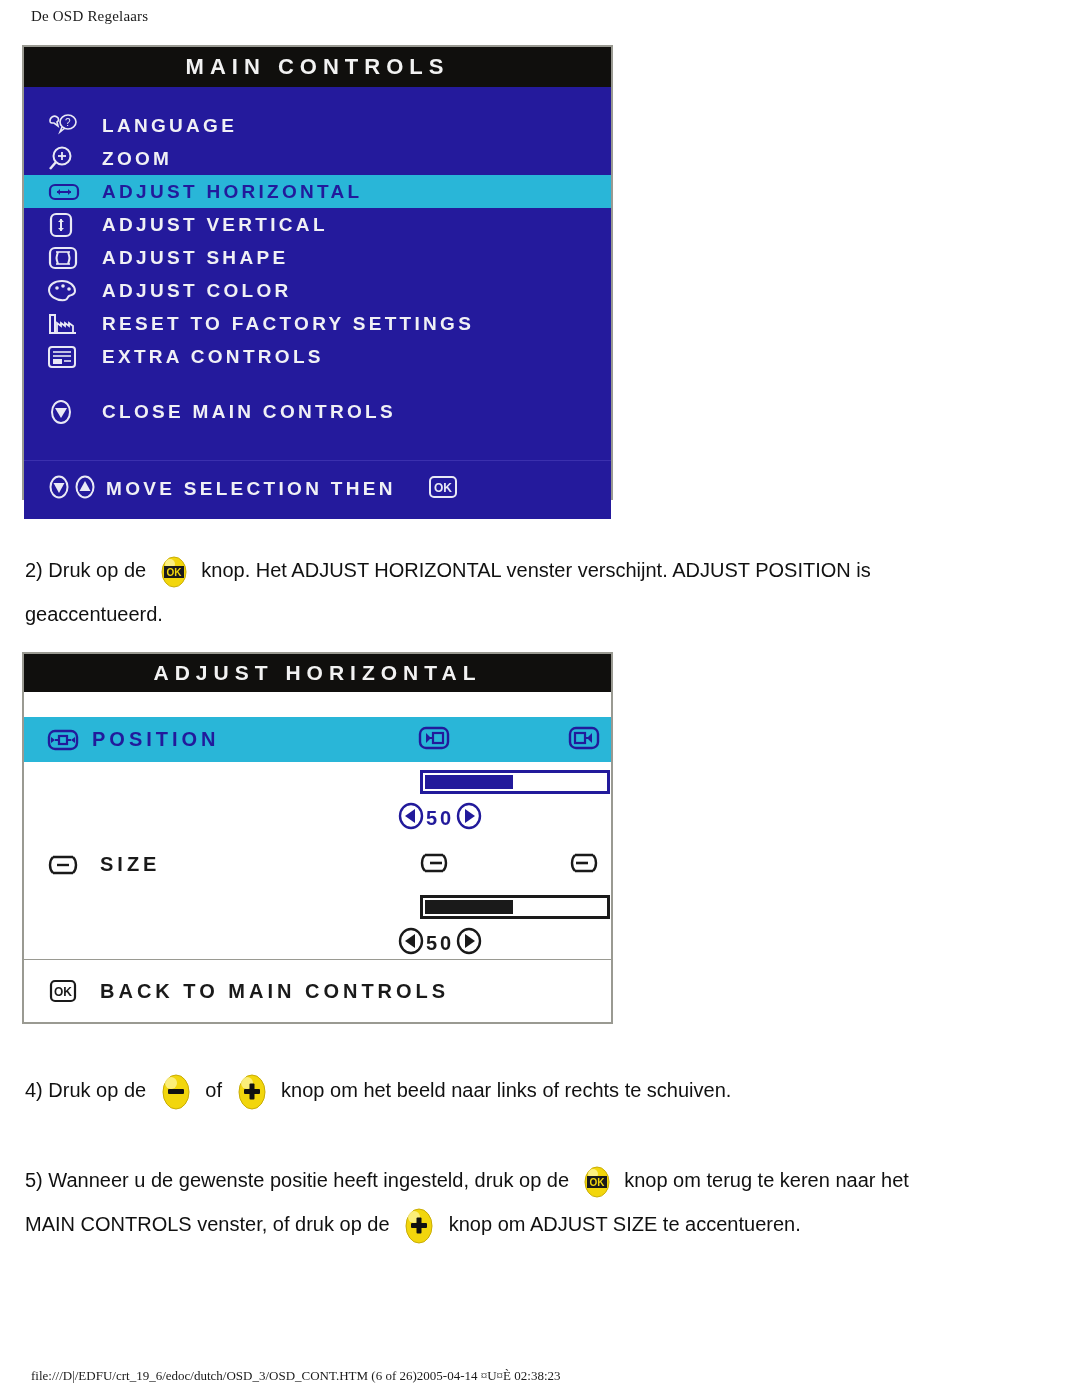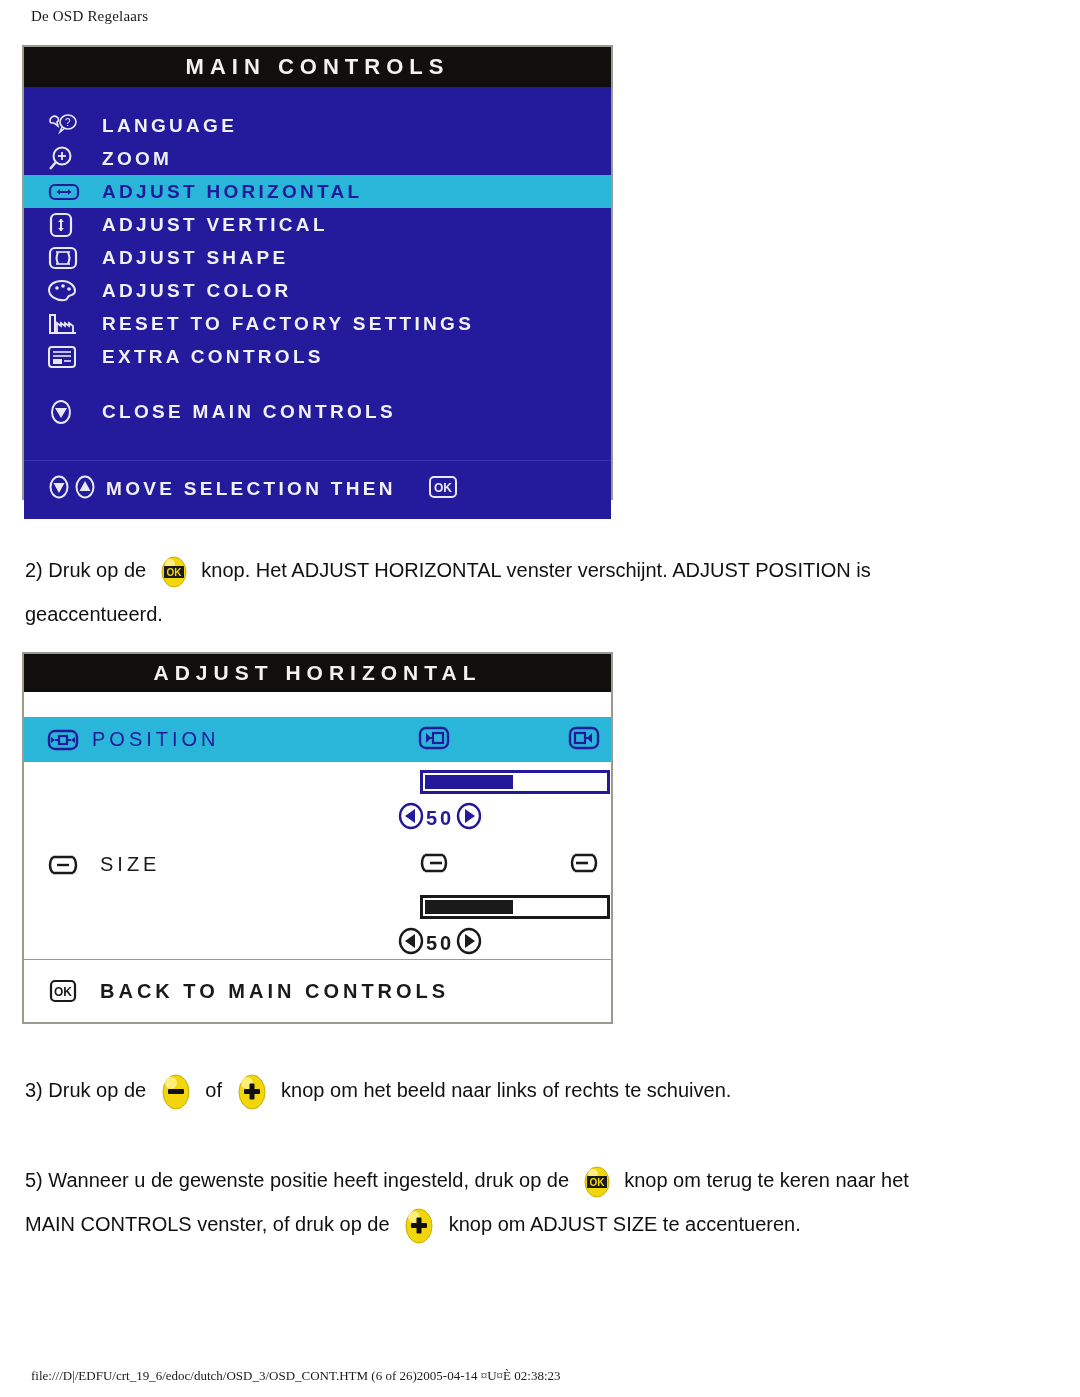--- a/index.html
+++ b/index.html
@@ -60,21 +60,21 @@
     font-size:21px;font-weight:bold;letter-spacing:6px;
   }
   .osd2-gap{height:25px;background:#fff;}
   .row-band{
     position:relative;height:45px;background:#29b6d8;display:flex;align-items:center;
   }
   .row-plain{
     position:relative;height:45px;background:#ffffff;display:flex;align-items:center;
   }
   .row-ico{width:58px;flex:0 0 58px;display:flex;justify-content:center;align-items:center;margin-left:10px;}
-  .row-lbl{font-size:20px;font-weight:normal;letter-spacing:4px;}
+  .row-lbl{font-size:20px;font-weight:bold;letter-spacing:4px;}
   .row-lbl.blue{color:#221a9b;}
   .row-lbl.black{color:#1a1a1a;margin-left:8px;}
   .row-ends{position:absolute;left:390px;top:0;height:100%;width:190px;display:flex;justify-content:space-between;align-items:center;}
 
   .bar-wrap{position:relative;height:80px;background:#ffffff;}
   .bar{position:absolute;left:396px;top:8px;width:190px;height:24px;box-sizing:border-box;}
   .bar.blue{border:3px solid #221a9b;background:#fff;}
   .bar.black{border:3px solid #1a1a1a;background:#fff;}
   .bar .fill{position:absolute;left:2px;top:2px;bottom:2px;}
   .bar.blue .fill{background:#221a9b;}
@@ -385,21 +385,21 @@
           <rect x="5" y="4" width="24" height="20" rx="4" fill="none" stroke="#1a1a1a" stroke-width="2.2"></rect>
           <text x="17" y="19" font-size="12" font-weight="bold" text-anchor="middle" fill="#1a1a1a" font-family="Liberation Sans, sans-serif">OK</text>
         </svg>
       </span>
       <span class="lbl">BACK TO MAIN CONTROLS</span>
     </div>
   </div>
 
   <div class="para" style="top:1068px;">
     <span class="ln">
-      <span>3) Druk op de</span>
+      <span>4) Druk op de</span>
       <span class="inline-btn ybtn">
         <svg width="40" height="38" viewBox="0 0 40 38">
           <ellipse cx="20" cy="19" rx="13" ry="17" fill="#f2d60c" stroke="#c9ad05" stroke-width="1"></ellipse>
           <ellipse cx="15" cy="10" rx="6" ry="6" fill="#fff8a8" opacity=".7"></ellipse>
           <rect x="12" y="16" width="16" height="5" rx="1" fill="#111"></rect>
         </svg>
       </span>
       <span>of</span>
       <span class="inline-btn ybtn">
         <svg width="40" height="38" viewBox="0 0 40 38">

